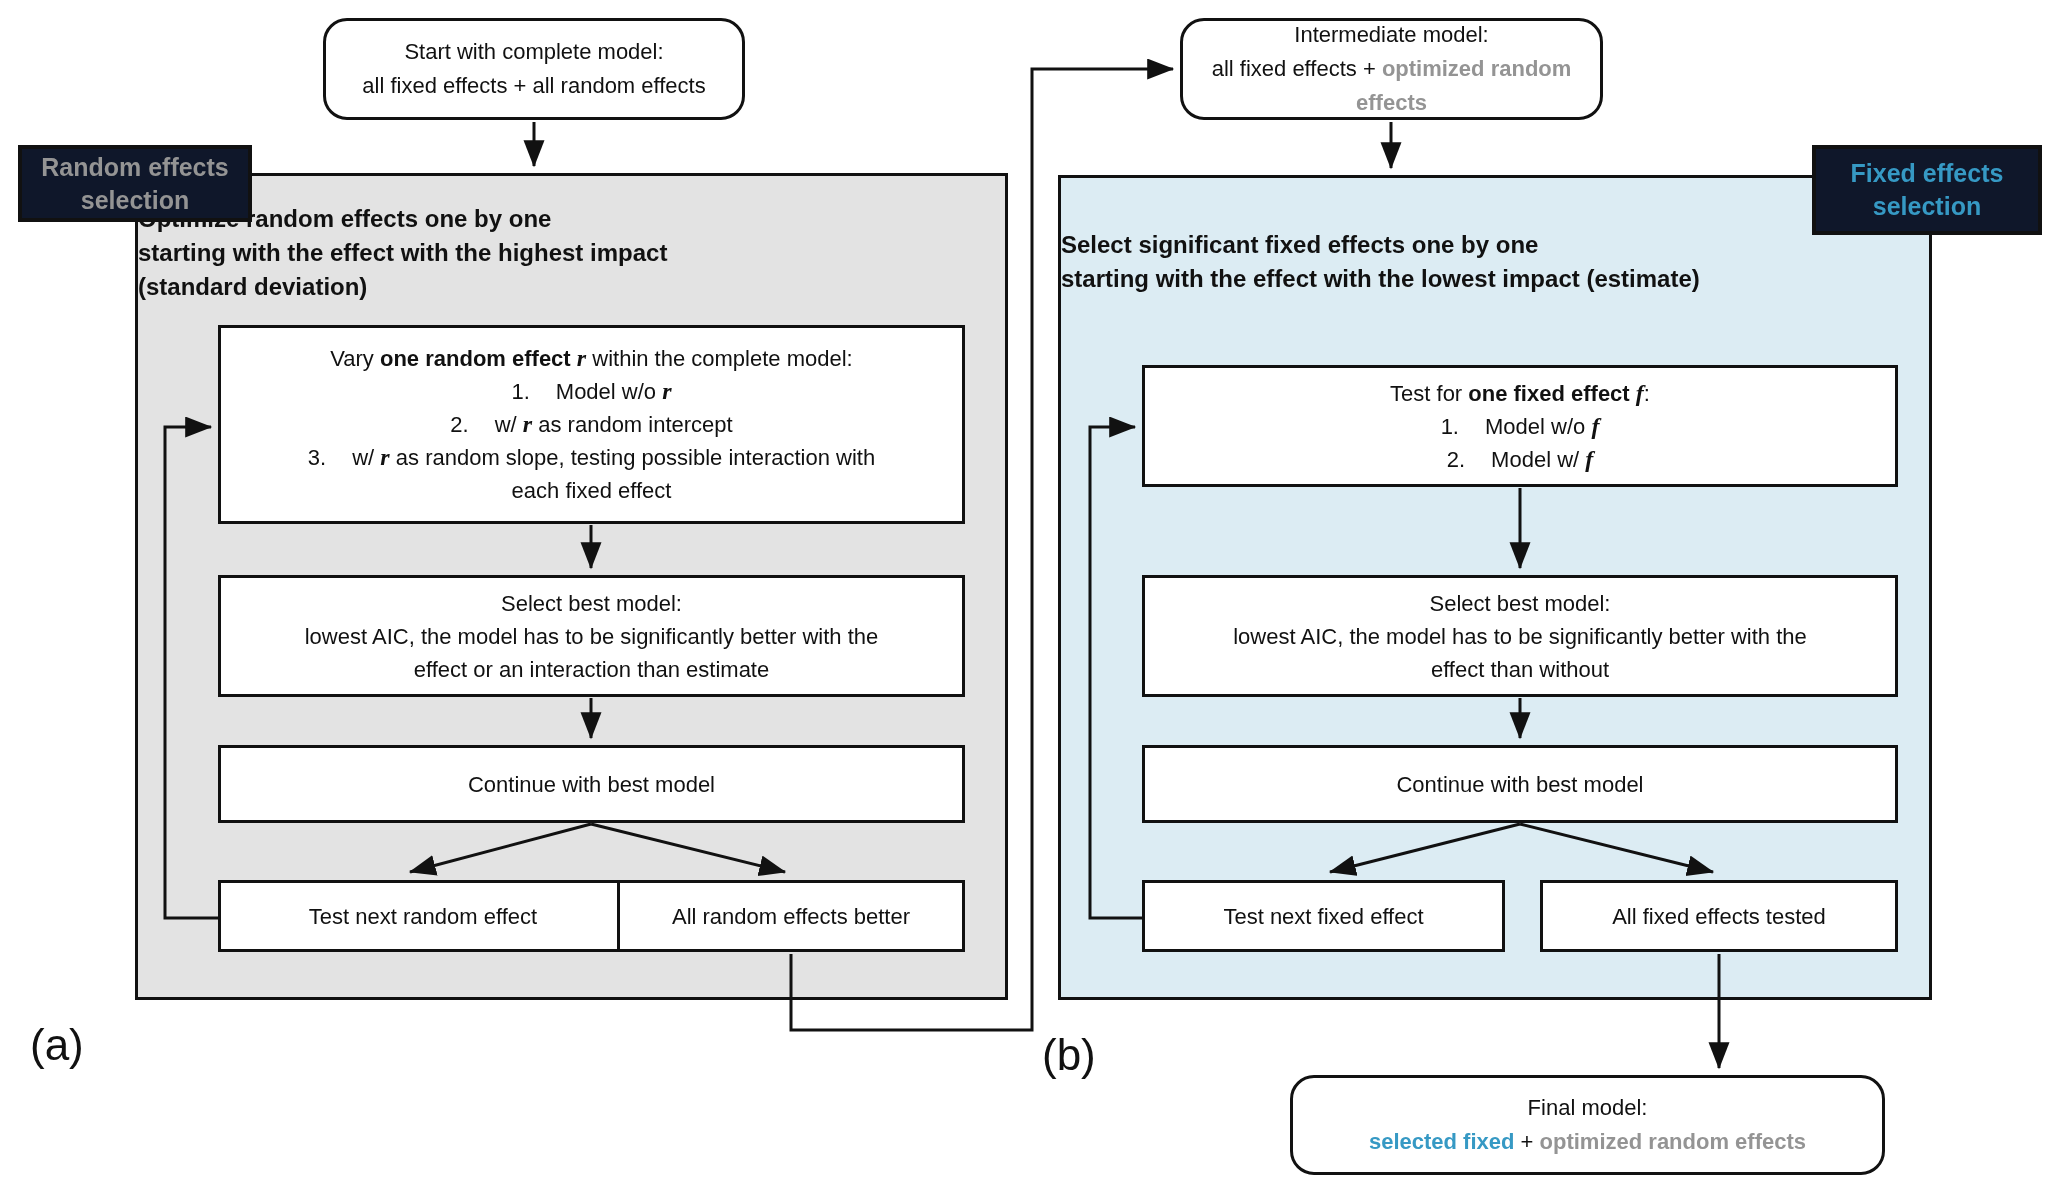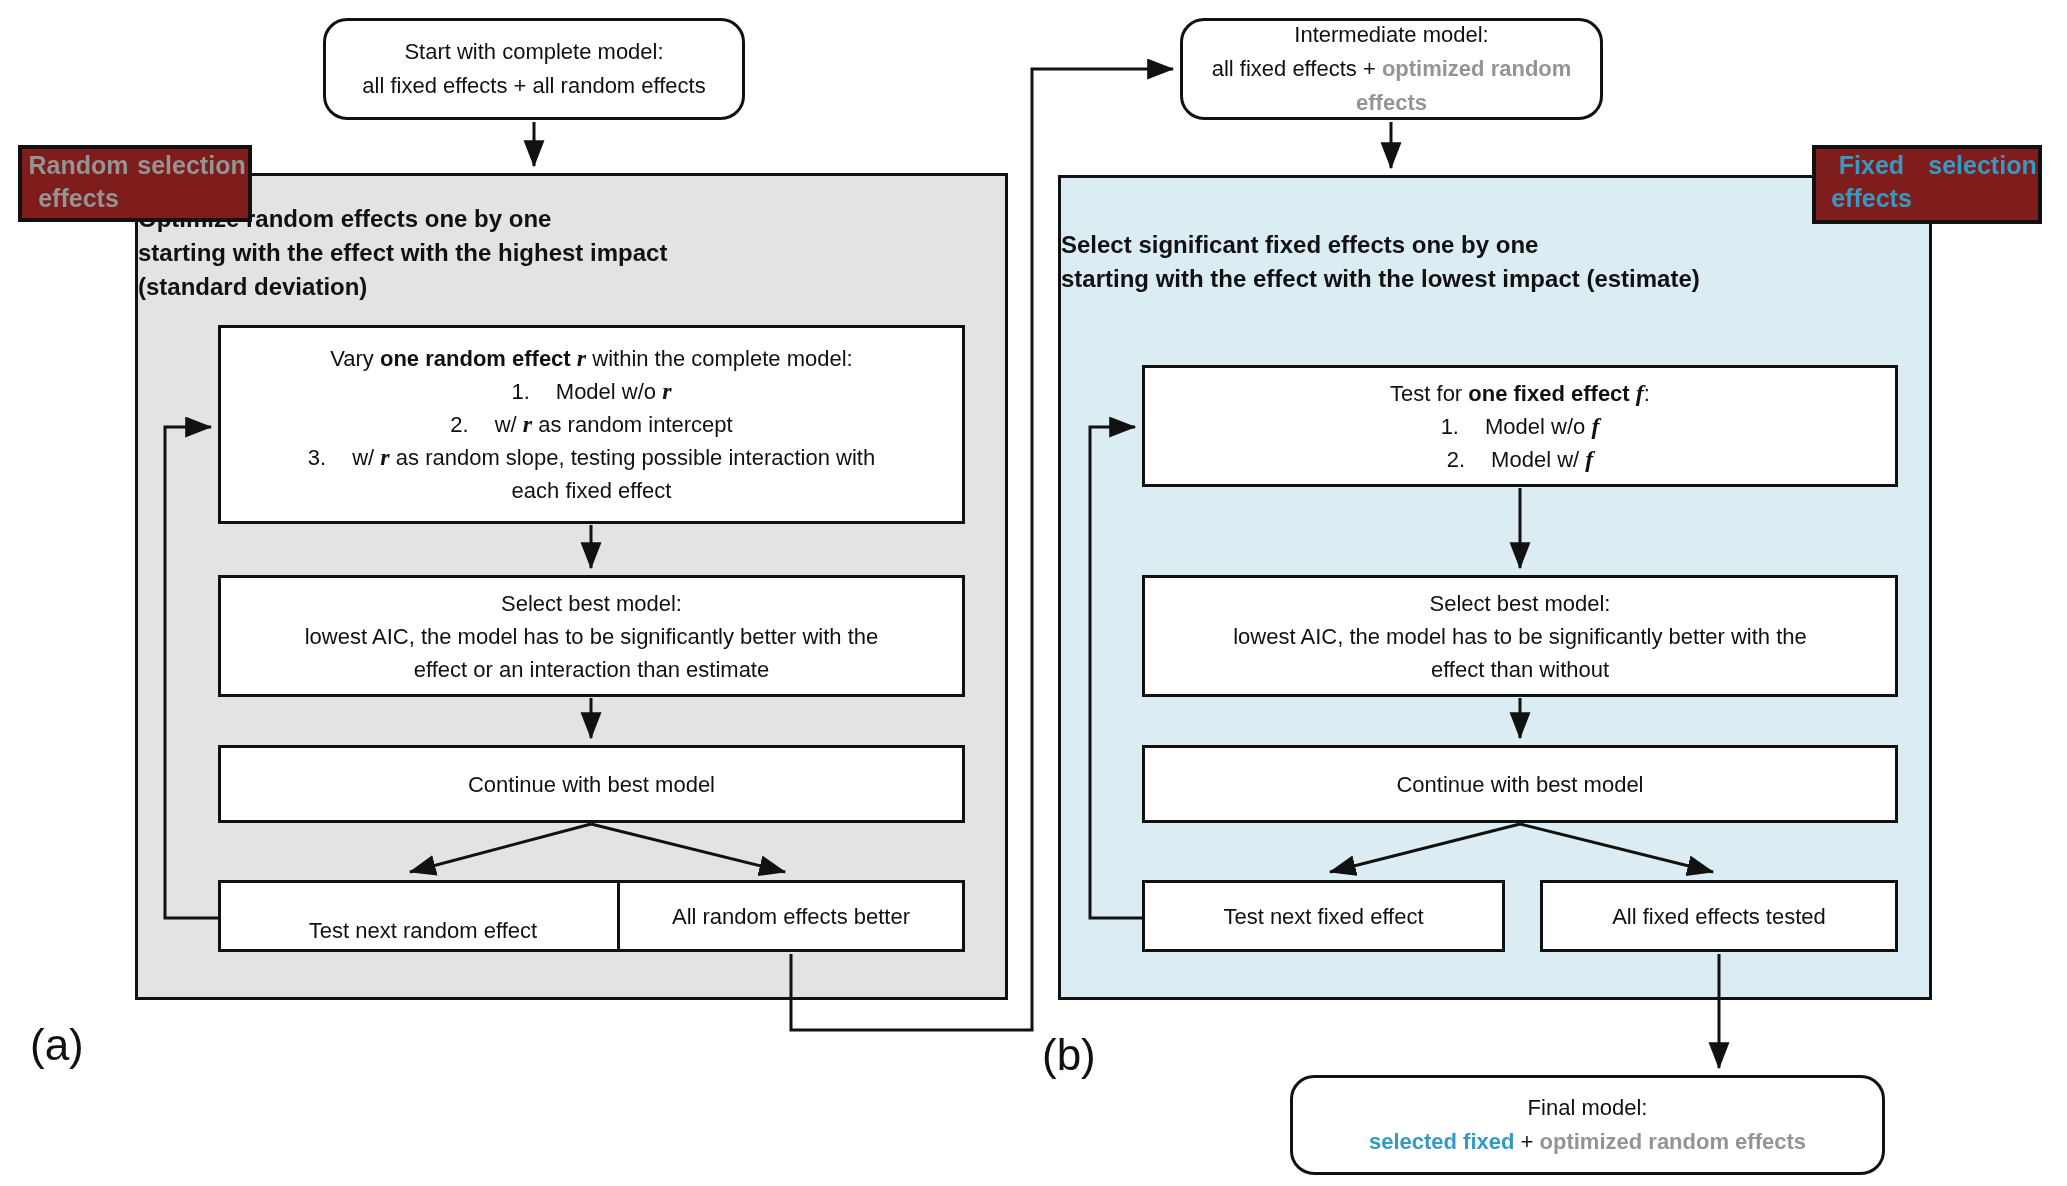--- a/index.html
+++ b/index.html
@@ -18,42 +18,42 @@
   .panel-a .panel-heading { top: 26px; }
   .panel-b .panel-heading { top: 50px; }
   .box {
     position: absolute; background: #ffffff; border: 3px solid #111;
     display: flex; flex-direction: column; justify-content: center; align-items: center;
     text-align: center; font-size: 22px; line-height: 33px; padding: 2px 6px;
   }
   .box-a1 { left: 218px; top: 325px; width: 747px; height: 199px; }
   .box-a2 { left: 218px; top: 575px; width: 747px; height: 122px; }
   .box-a3 { left: 218px; top: 745px; width: 747px; height: 78px; }
-  .box-a4 { left: 218px; top: 880px; width: 410px; height: 72px; justify-content: flex-end; }
+  .box-a4 { left: 218px; top: 880px; width: 410px; height: 72px; }
   .box-a5 { left: 617px; top: 880px; width: 348px; height: 72px; }
   .box-b1 { left: 1142px; top: 365px; width: 756px; height: 122px; }
   .box-b2 { left: 1142px; top: 575px; width: 756px; height: 122px; }
   .box-b3 { left: 1142px; top: 745px; width: 756px; height: 78px; }
   .box-b4 { left: 1142px; top: 880px; width: 363px; height: 72px; align-items: flex-end; }
   .box-b5 { left: 1540px; top: 880px; width: 358px; height: 72px; }
   .rounded {
     position: absolute; background: #ffffff; border: 3px solid #111; border-radius: 24px;
     display: flex; flex-direction: column; justify-content: center;
     text-align: center; font-size: 22px; line-height: 34px; padding: 2px 8px;
   }
   .start-box { left: 323px; top: 18px; width: 422px; height: 102px; }
   .intermediate-box { left: 1180px; top: 18px; width: 423px; height: 102px; }
   .final-box { left: 1262px; top: 1075px; width: 595px; height: 100px; margin-left: 28px; }
   .side-label {
-    position: absolute; background: #7f1d1d; border: 4px solid #111;
-    display: flex; flex-direction: row; justify-content: center; text-align: center;
+    position: absolute; background: #0f172a; border: 4px solid #111;
+    display: flex; flex-direction: column; justify-content: center; text-align: center;
     font-weight: bold; font-size: 25px; line-height: 33px;
   }
   .label-a { left: 18px; top: 145px; width: 234px; height: 77px; color: var(--text_gray, #949494); }
-  .label-b { left: 1812px; top: 145px; width: 230px; height: 79px; color: var(--text_blue, #3699c4); }
+  .label-b { left: 1812px; top: 145px; width: 230px; height: 90px; color: var(--text_blue, #3699c4); }
   .connectors { position: absolute; left: 0; top: 0; pointer-events: none; }
   .caption { position: absolute; font-size: 44px; color: #111; font-family: "Liberation Sans", sans-serif; }
   .caption-a { left: 30px; top: 1020px; }
   .caption-b { left: 1042px; top: 1030px; }
   .b { font-weight: bold; }
   .gray { color: var(--text_gray, #949494); font-weight: bold; }
   .blue { color: var(--text_blue, #3699c4); font-weight: bold; }
   .math { font-family: "Liberation Serif", serif; font-style: italic; font-weight: bold; font-size: 24px; }
   .num { margin-right: 26px; }
   .line { width: 100%; }

